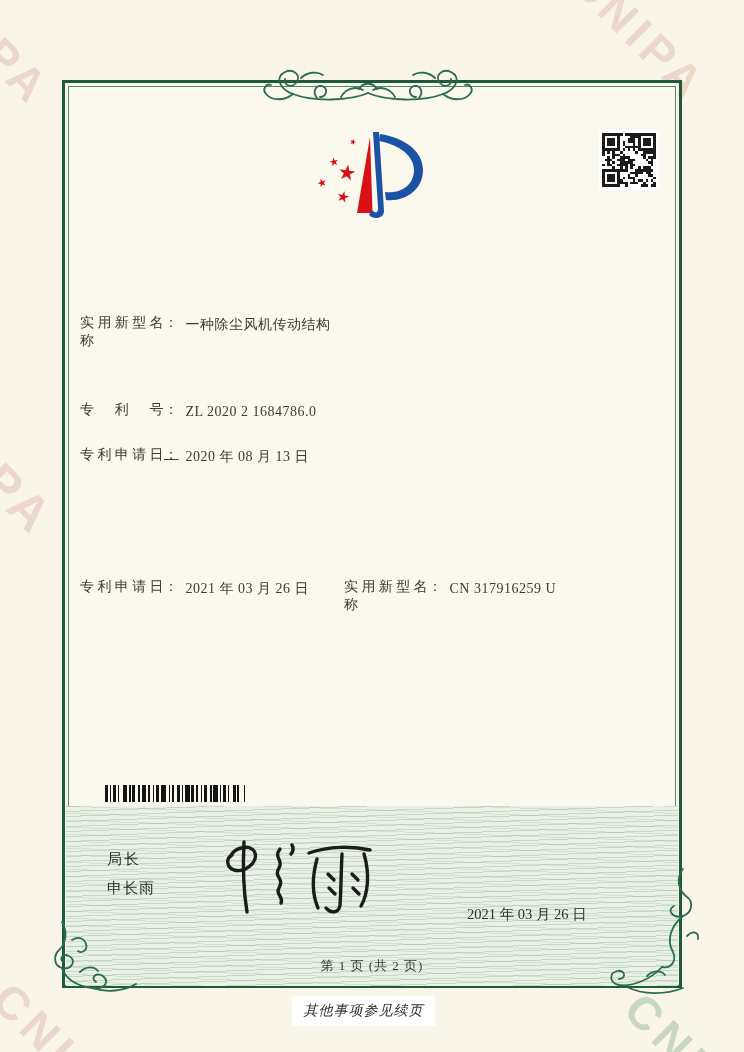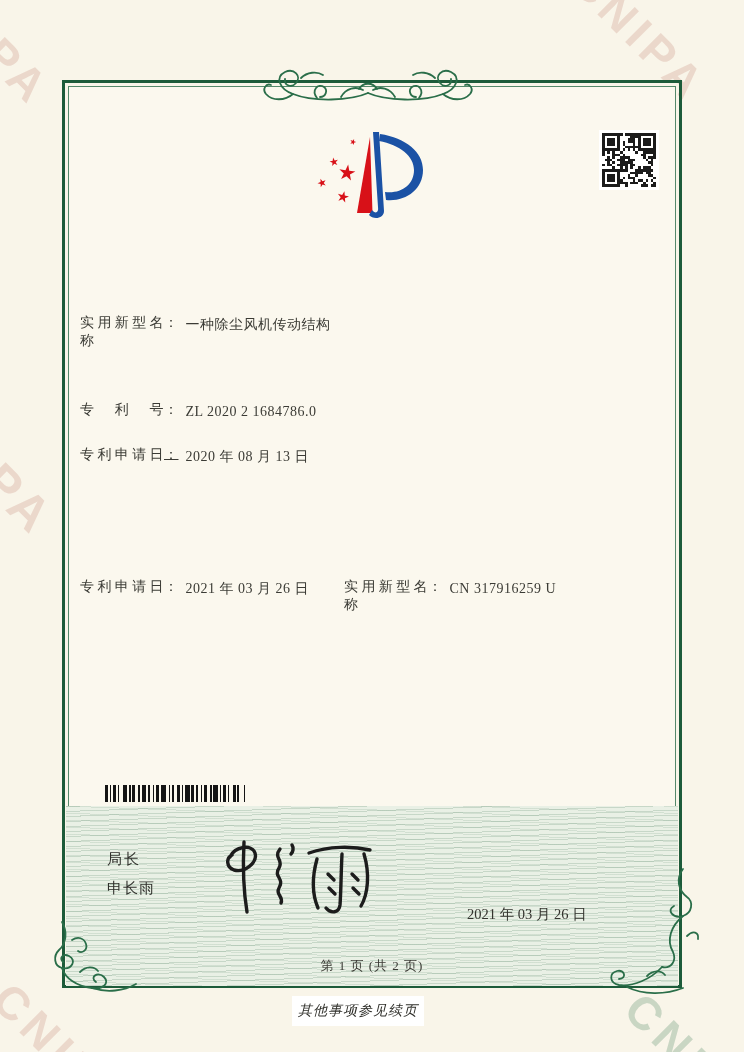--- a/index.html
+++ b/index.html
@@ -56,21 +56,21 @@
   
   .barcode{position:absolute;left:105px;top:785px;height:17px;display:flex;align-items:stretch;}
   .barcode span{display:block;height:100%;}
   .barcode .bb{background:#141414;}
   .director-title{position:absolute;left:107px;top:850px;font-size:15px;letter-spacing:2px;color:#2e2e2a;}
   .director-name{position:absolute;left:107px;top:879px;font-size:15px;letter-spacing:1px;color:#2e2e2a;}
   .sig{position:absolute;left:213px;top:836px;}
   .issue-date{position:absolute;left:467px;top:905px;font-size:14.5px;color:#33332e;}
   .page-info{position:absolute;left:62px;top:957px;width:620px;text-align:center;
              font-size:13px;color:#3a3a34;letter-spacing:1px;}
-  .footer-note{position:absolute;left:292px;top:996px;width:132px;height:30px;background:#ffffff;
+  .footer-note{position:absolute;left:292px;top:996px;width:143px;height:30px;background:#ffffff;
                text-align:center;line-height:30px;font-style:italic;font-size:14px;
                letter-spacing:1px;color:#2f2f2a;}
   .orn{position:absolute;pointer-events:none;}
 </style>
 </head>
 <body>
 
 <div class="page">
 
   <div class="wm pink wm1">CNIPA</div>

